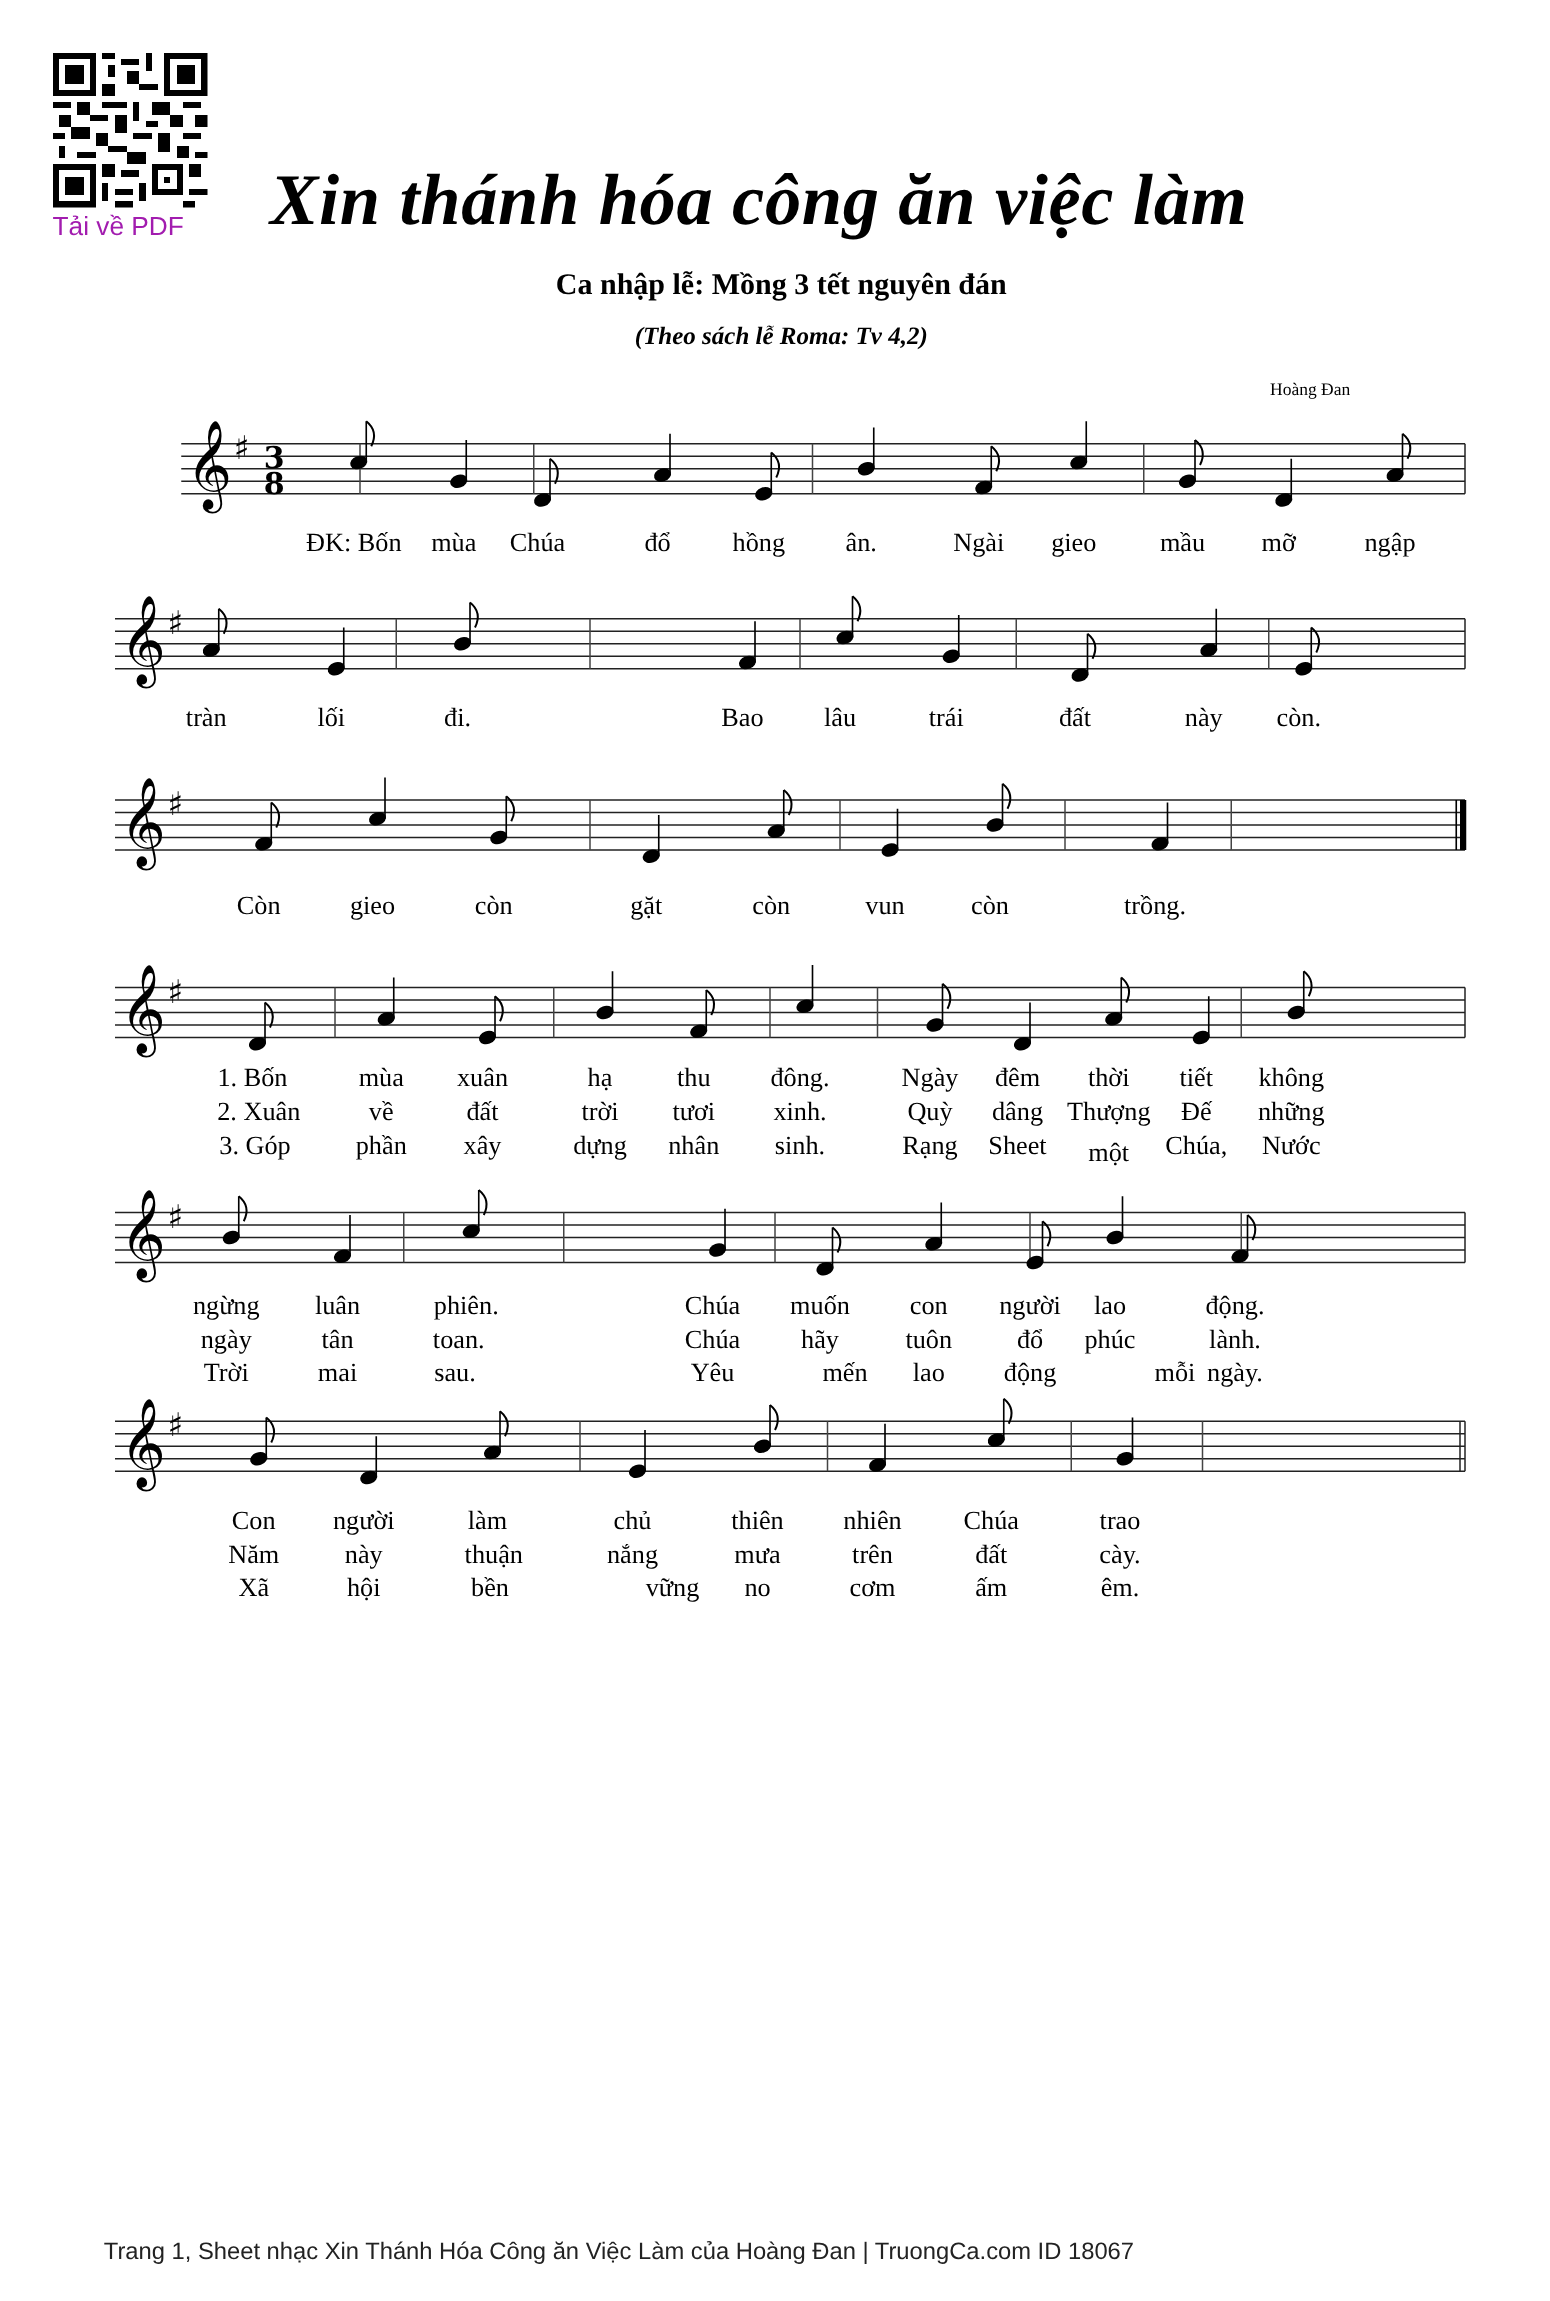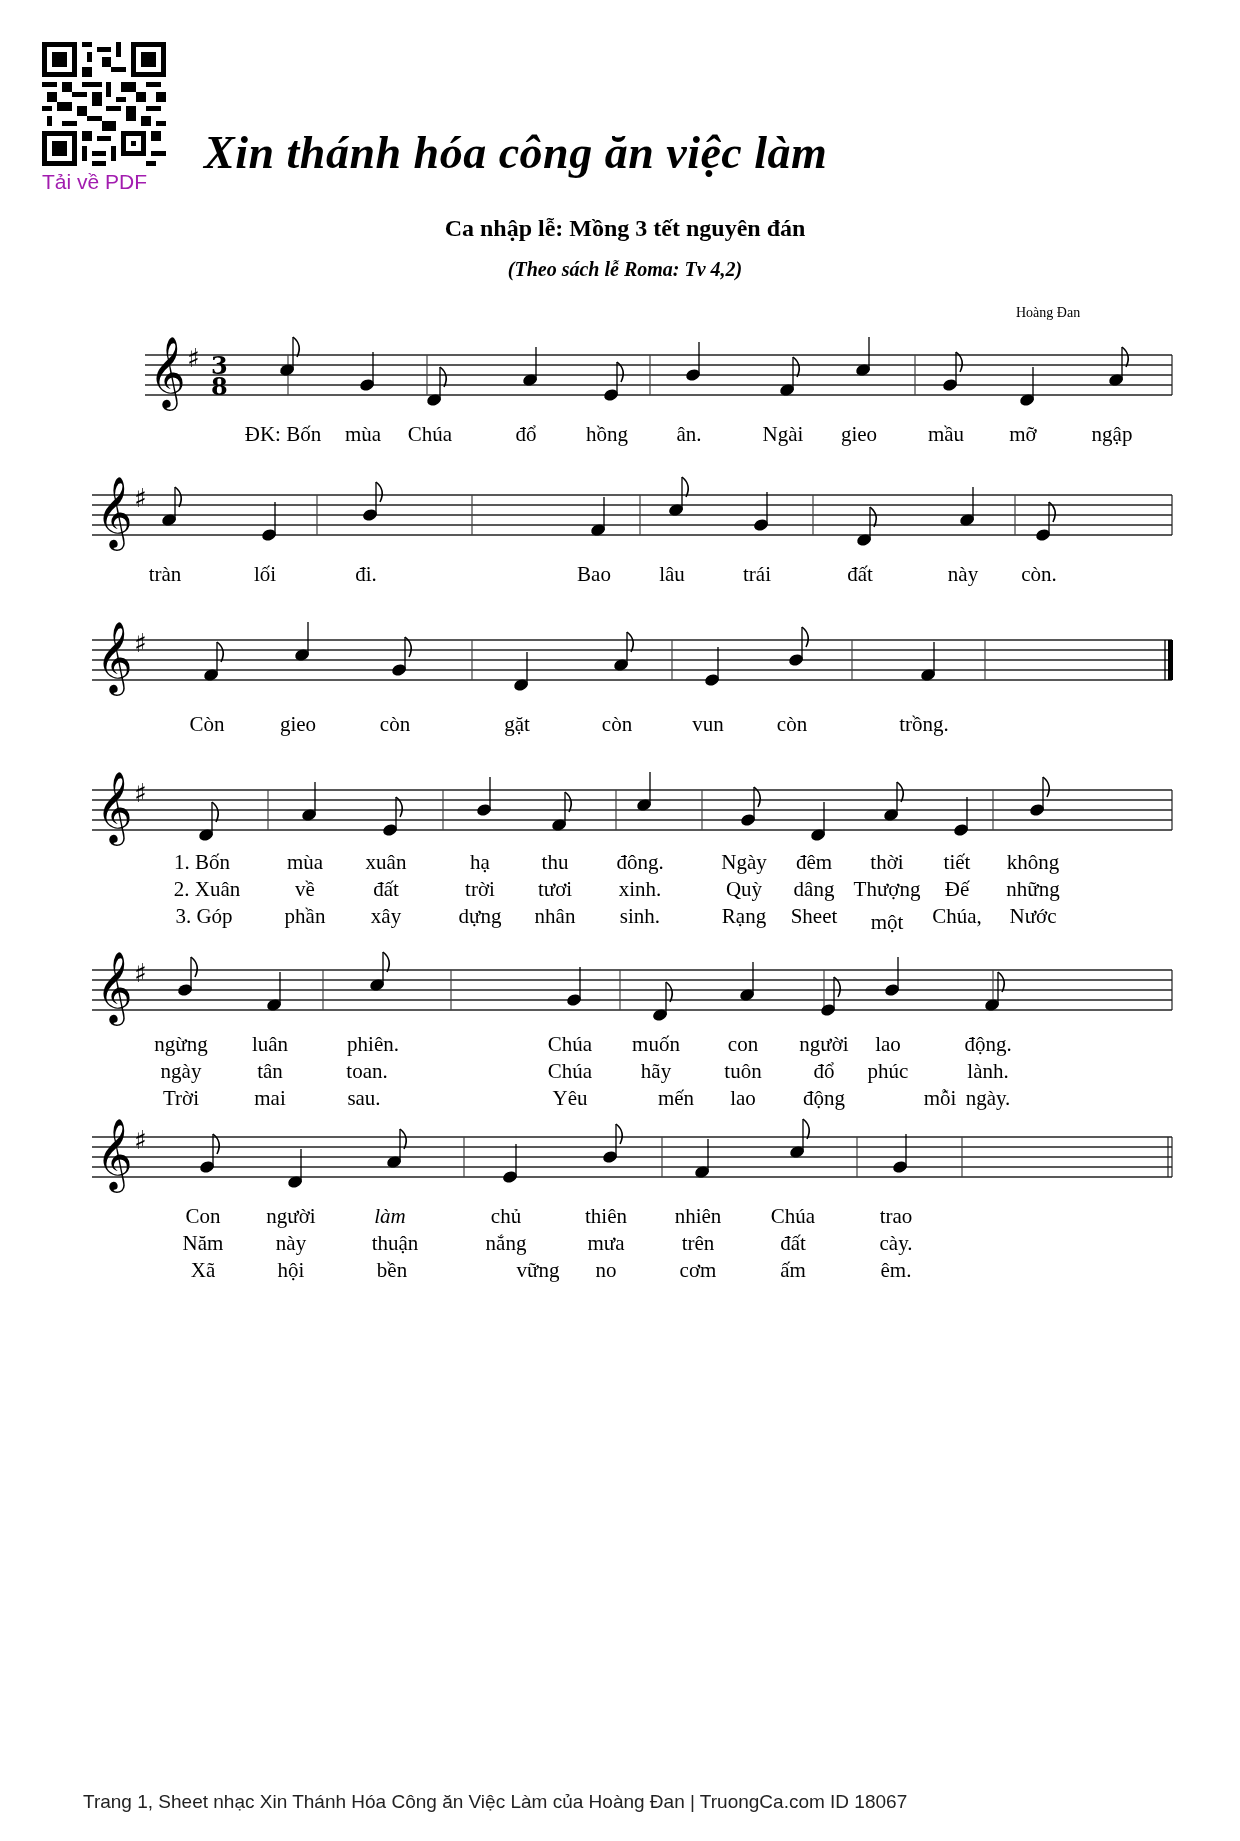--- a/index.html
+++ b/index.html
@@ -1,19 +1,19 @@
 <!DOCTYPE html>
 <html><head>
 <meta charset="utf-8">
 <style>
   html, body { margin: 0; padding: 0; background: #ffffff; }
   body { width: 1240px; height: 1841px; position: relative; overflow: hidden; color: #000; }
   .qr { position: absolute; left: 42px; top: 42px; width: 124px; height: 124px; }
   .qr-label { position: absolute; left: 42px; top: 170px; font-family: "Liberation Sans", sans-serif; font-size: 21px; color: #a21caf; }
-  .title { position: absolute; left: 204px; top: 126px; width: 900px; font-family: "Liberation Serif", serif; font-style: italic; font-weight: bold; font-size: 46px; letter-spacing: 0.5px; white-space: nowrap; }
+  .title { position: absolute; left: 216px; top: 126px; width: 900px; font-family: "Liberation Serif", serif; font-style: italic; font-weight: bold; font-size: 58px; letter-spacing: 0.5px; white-space: nowrap; }
   .subtitle { position: absolute; left: 0; width: 1240px; top: 215px; text-align: center; font-family: "Liberation Serif", serif; font-weight: bold; font-size: 24px; padding-left: 10px; box-sizing: border-box; }
   .source { position: absolute; left: 0; width: 1240px; top: 258px; text-align: center; font-family: "Liberation Serif", serif; font-weight: bold; font-style: italic; font-size: 20px; padding-left: 10px; box-sizing: border-box; }
   .composer { position: absolute; left: 1016px; top: 305px; font-family: "Liberation Serif", serif; font-size: 14px; }
   .system { position: absolute; left: 0; width: 1240px; }
   .system svg { position: absolute; left: 0; top: 0; }
   .lyric { position: absolute; font-family: "Liberation Serif", serif; font-size: 21px; white-space: nowrap; transform: translateX(-50%); }
   .footer { position: absolute; left: 83px; top: 1791px; font-family: "Liberation Sans", sans-serif; font-size: 19px; color: #222; white-space: nowrap; }
 </style>
 </head>
 <body>
@@ -410,21 +410,21 @@
         <ellipse cx="702" cy="75" rx="7" ry="5.2" fill="#000" transform="rotate(-20 702 75)"></ellipse>
         <line x1="708" x2="708" y1="75" y2="42" stroke="#000" stroke-width="1.3"></line>
         <ellipse cx="797" cy="55" rx="7" ry="5.2" fill="#000" transform="rotate(-20 797 55)"></ellipse>
         <line x1="803" x2="803" y1="55" y2="22" stroke="#000" stroke-width="1.3"></line>
         <path d="M803 22 q 10 8 4 20" fill="none" stroke="#000" stroke-width="1.6"></path>
         <ellipse cx="900" cy="70" rx="7" ry="5.2" fill="#000" transform="rotate(-20 900 70)"></ellipse>
         <line x1="906" x2="906" y1="70" y2="37" stroke="#000" stroke-width="1.3"></line>
       </svg>
       <span class="lyric" style="left: 203px; top: 107px;">Con</span>
       <span class="lyric" style="left: 291px; top: 107px;">người</span>
-      <span class="lyric" style="left: 390px; top: 107px; font-style: italic;">làm</span>
+      <span class="lyric" style="left: 390px; top: 107px;">làm</span>
       <span class="lyric" style="left: 506px; top: 107px;">chủ</span>
       <span class="lyric" style="left: 606px; top: 107px;">thiên</span>
       <span class="lyric" style="left: 698px; top: 107px;">nhiên</span>
       <span class="lyric" style="left: 793px; top: 107px;">Chúa</span>
       <span class="lyric" style="left: 896px; top: 107px;">trao</span>
       <span class="lyric" style="left: 203px; top: 134px;">Năm</span>
       <span class="lyric" style="left: 291px; top: 134px;">này</span>
       <span class="lyric" style="left: 395px; top: 134px;">thuận</span>
       <span class="lyric" style="left: 506px; top: 134px;">nắng</span>
       <span class="lyric" style="left: 606px; top: 134px;">mưa</span>

